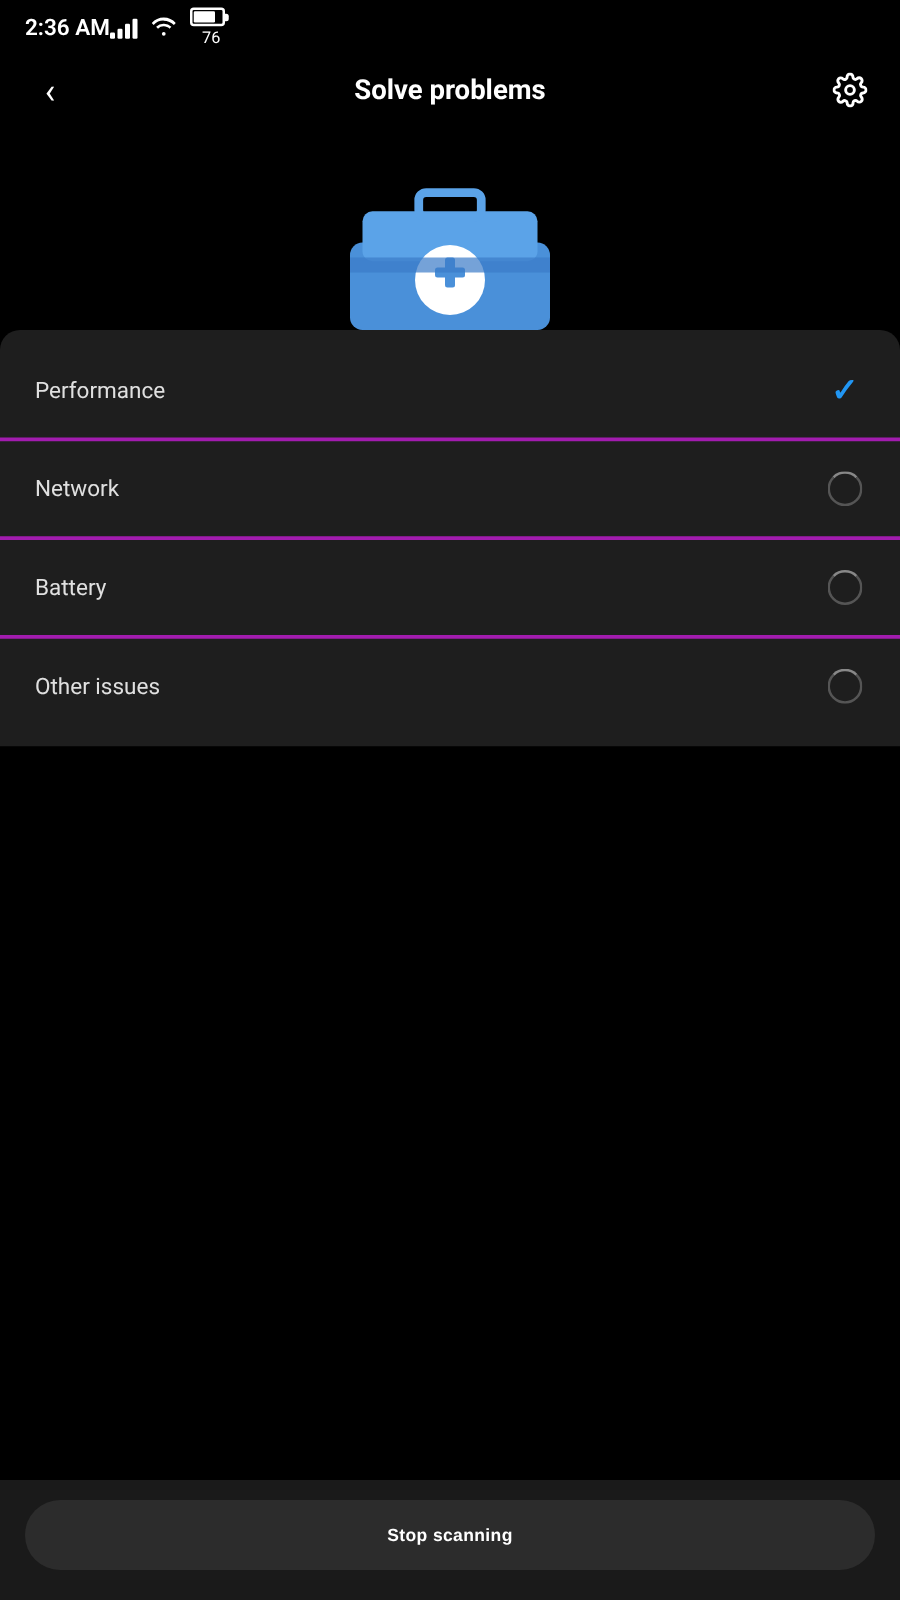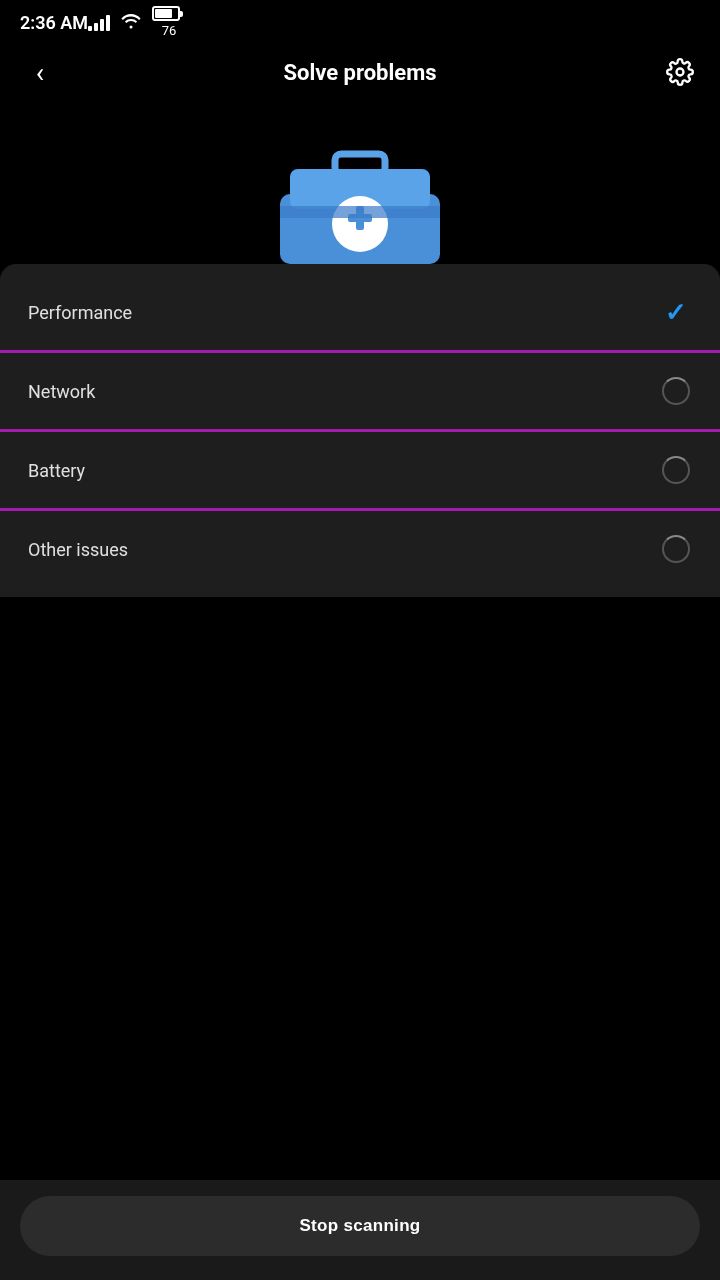--- a/index.html
+++ b/index.html
@@ -198,21 +198,21 @@
       padding: 16px 20px 24px 20px;
       background: #1a1a1a;
     }
     .stop-scan-btn {
       width: 100%;
       padding: 20px;
       background: #2c2c2c;
       border: none;
       border-radius: 40px;
       color: #fff;
-      font-size: 17px;
+      font-size: 14px;
       font-weight: 600;
       cursor: pointer;
       letter-spacing: 0.3px;
     }
   </style>
 </head>
 <body>
 
 <div class="status-bar">
   <span class="status-time">2:36 AM</span>

